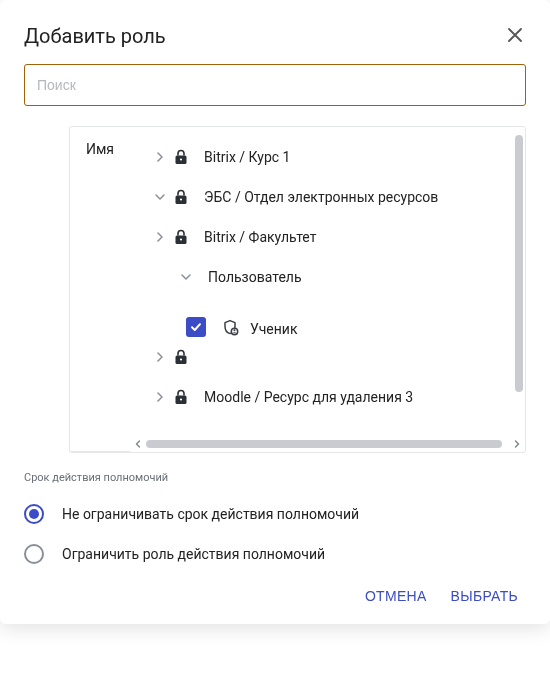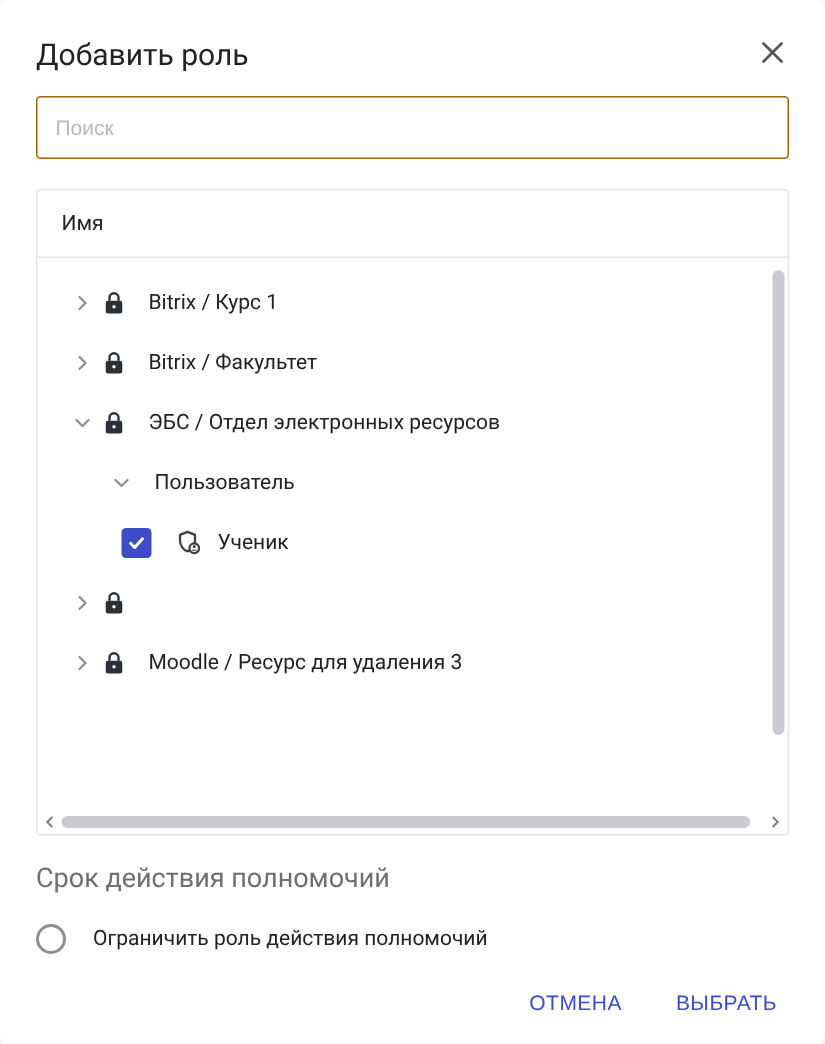--- a/index.html
+++ b/index.html
@@ -5,21 +5,21 @@
     * { box-sizing: border-box; margin: 0; padding: 0; }
     body {
       font-family: -apple-system, BlinkMacSystemFont, "Segoe UI", Roboto, Arial, sans-serif;
       background: #fff;
       width: 550px;
       height: 696px;
       overflow: hidden;
     }
     .dialog {
       width: 550px;
-      height: 696px;
+      height: 624px;
       background: #fff;
       border-radius: 6px;
       box-shadow: 0 4px 20px rgba(0,0,0,0.12);
       display: flex;
       flex-direction: column;
       padding: 24px 24px 12px 24px;
       position: relative;
     }
     .dialog-header {
       display: flex;
@@ -55,22 +55,23 @@
       color: #333;
       background: transparent;
     }
     .search-input::placeholder { color: #b5b8be; }
     .list-panel {
       border: 1px solid #e4e6ea;
       border-radius: 3px;
       flex: 1;
       min-height: 0;
       display: flex;
-      flex-direction: column;
+      flex-direction: row;
       overflow: hidden;
+      margin-left: 45px;
     }
     .list-header {
       padding: 14px 16px;
       border-bottom: 1px solid #e4e6ea;
       font-size: 14px;
       color: #222;
     }
     .tree-wrap {
       flex: 1;
       min-height: 0;
@@ -89,21 +90,21 @@
     }
     .row {
       display: flex;
       align-items: center;
       height: 40px;
       font-size: 14px;
       color: #222;
     }
     .indent-1 { padding-left: 20px; text-align: right; }
     .indent-2 { padding-left: 46px; }
-    .indent-3 { padding-left: 56px; }
+    .indent-3 { padding-left: 56px; align-items: flex-end; }
     .chevron {
       width: 20px;
       display: flex;
       justify-content: center;
       color: #8a8f98;
       cursor: pointer;
       flex-shrink: 0;
     }
     .chevron svg { display: block; }
     .lock-ic {
@@ -185,21 +186,21 @@
       top: 0;
       bottom: 0;
       width: 98%;
       background: #c9cbd0;
       border-radius: 4px;
     }
     .validity-section {
       margin-top: 18px;
     }
     .validity-title {
-      font-size: 18px;
+      font-size: 11px;
       color: #6b6f76;
       margin-bottom: 10px;
     }
     .radio-row {
       display: flex;
       align-items: center;
       height: 40px;
       cursor: pointer;
     }
     .radio {
@@ -223,21 +224,21 @@
       border-radius: 50%;
       background: #3c4cc6;
     }
     .radio-label {
       font-size: 14px;
       color: #222;
     }
     .actions {
       display: flex;
       justify-content: flex-end;
-      gap: 20px;
+      gap: 8px;
       margin-top: 6px;
     }
     .action-btn {
       background: none;
       border: none;
       color: #3c4cc6;
       font-size: 14px;
       font-weight: 500;
       padding: 8px 8px;
       cursor: pointer;
@@ -280,47 +281,47 @@
                   <path d="M4 6.5 V4.5 a3 3 0 0 1 6 0 V6.5" stroke="currentColor" stroke-width="1.6" fill="none"></path>
                   <circle cx="7" cy="10.5" r="1.1" fill="#fff"></circle>
                 </svg>
             </span>
             <span class="row-label">Bitrix / Курс 1</span>
           </div>
 
           <div class="row indent-1">
             <span class="chevron">
               <svg width="10" height="10" viewBox="0 0 10 10">
-                  <path d="M3 1 L7 5 L3 9" stroke="currentColor" stroke-width="1.5" fill="none" stroke-linecap="round" stroke-linejoin="round"></path>
+                  <path d="M1 3 L5 7 L9 3" stroke="currentColor" stroke-width="1.5" fill="none" stroke-linecap="round" stroke-linejoin="round"></path>
                 </svg>
             </span>
             <span class="lock-ic">
               <svg width="14" height="16" viewBox="0 0 14 16">
                   <rect x="1.5" y="6.5" width="11" height="8.5" rx="1.5" fill="currentColor"></rect>
                   <path d="M4 6.5 V4.5 a3 3 0 0 1 6 0 V6.5" stroke="currentColor" stroke-width="1.6" fill="none"></path>
                   <circle cx="7" cy="10.5" r="1.1" fill="#fff"></circle>
                 </svg>
             </span>
-            <span class="row-label">Bitrix / Факультет</span>
-          </div>
-
-          <div class="row indent-1">
-            <span class="chevron">
-              <svg width="10" height="10" viewBox="0 0 10 10">
-                  <path d="M1 3 L5 7 L9 3" stroke="currentColor" stroke-width="1.5" fill="none" stroke-linecap="round" stroke-linejoin="round"></path>
+            <span class="row-label">ЭБС / Отдел электронных ресурсов</span>
+          </div>
+
+          <div class="row indent-1">
+            <span class="chevron">
+              <svg width="10" height="10" viewBox="0 0 10 10">
+                  <path d="M3 1 L7 5 L3 9" stroke="currentColor" stroke-width="1.5" fill="none" stroke-linecap="round" stroke-linejoin="round"></path>
                 </svg>
             </span>
             <span class="lock-ic">
               <svg width="14" height="16" viewBox="0 0 14 16">
                   <rect x="1.5" y="6.5" width="11" height="8.5" rx="1.5" fill="currentColor"></rect>
                   <path d="M4 6.5 V4.5 a3 3 0 0 1 6 0 V6.5" stroke="currentColor" stroke-width="1.6" fill="none"></path>
                   <circle cx="7" cy="10.5" r="1.1" fill="#fff"></circle>
                 </svg>
             </span>
-            <span class="row-label">ЭБС / Отдел электронных ресурсов</span>
+            <span class="row-label">Bitrix / Факультет</span>
           </div>
 
           <div class="row indent-2">
             <span class="chevron">
               <svg width="10" height="10" viewBox="0 0 10 10">
                   <path d="M1 3 L5 7 L9 3" stroke="currentColor" stroke-width="1.5" fill="none" stroke-linecap="round" stroke-linejoin="round"></path>
                 </svg>
             </span>
             <span style="width:12px"></span>
             <span class="row-label">Пользователь</span>
@@ -401,20 +402,24 @@
               <path d="M2.5 1 L5.5 4 L2.5 7" stroke="currentColor" stroke-width="1.3" fill="none" stroke-linecap="round"></path>
             </svg>
         </span>
       </div>
     </div>
   </div>
 
   <div class="validity-section">
     <div class="validity-title">Срок действия полномочий</div>
     <div class="radio-row">
+      <span class="radio checked"></span>
+      <span class="radio-label">Не ограничивать срок действия полномочий</span>
+    </div>
+    <div class="radio-row">
       <span class="radio"></span>
       <span class="radio-label">Ограничить роль действия полномочий</span>
     </div>
   </div>
 
   <div class="actions">
     <button class="action-btn">ОТМЕНА</button>
     <button class="action-btn">ВЫБРАТЬ</button>
   </div>
 

